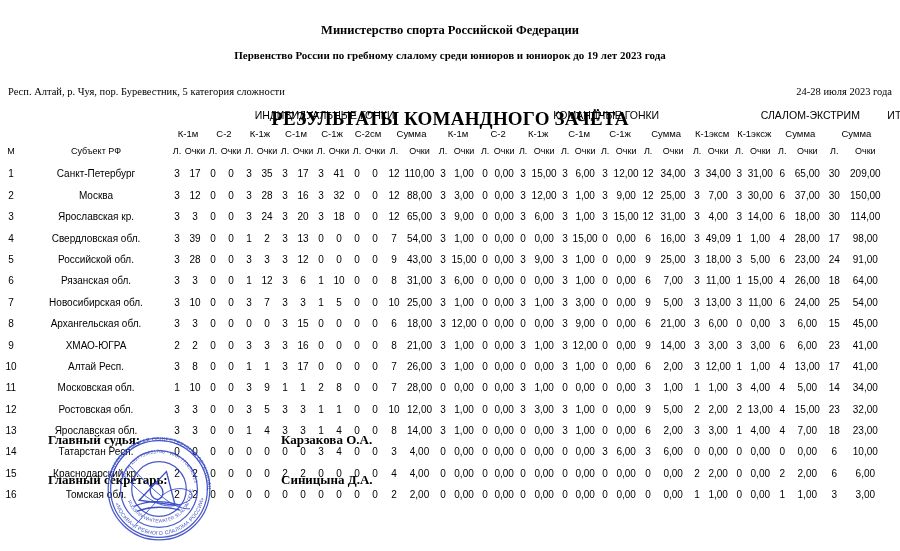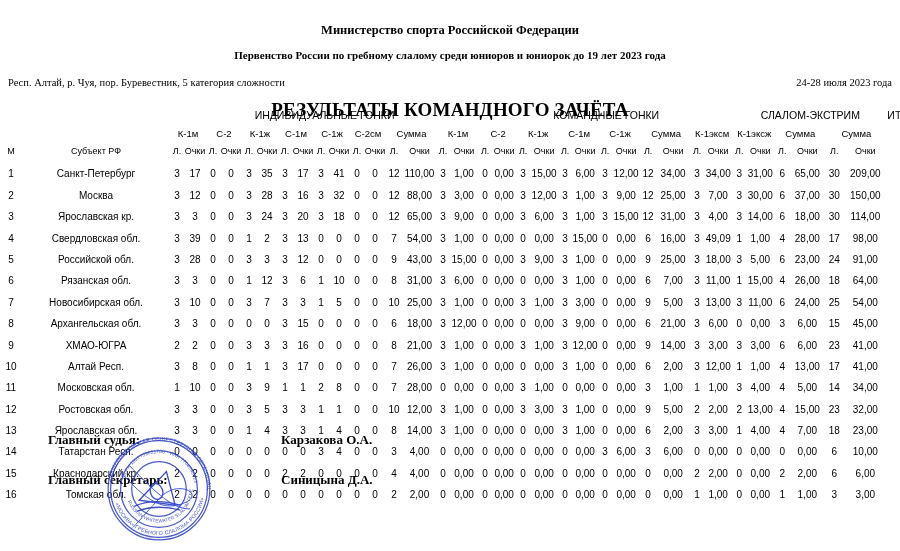--- a/index.html
+++ b/index.html
@@ -30,21 +30,21 @@
   .event-title {
     font-family: "Liberation Serif", serif;
     font-weight: bold;
     font-size: 11px;
     line-height: 22px;
     margin-top: 6px;
   }
   .sub-line {
     position: relative;
     height: 16px;
-    margin-top: 11px;
+    margin-top: 20px;
   }
   .venue {
     position: absolute;
     left: 8px;
     top: 0;
     font-family: "Liberation Serif", serif;
     font-size: 10.5px;
     white-space: nowrap;
   }
   .dates {

